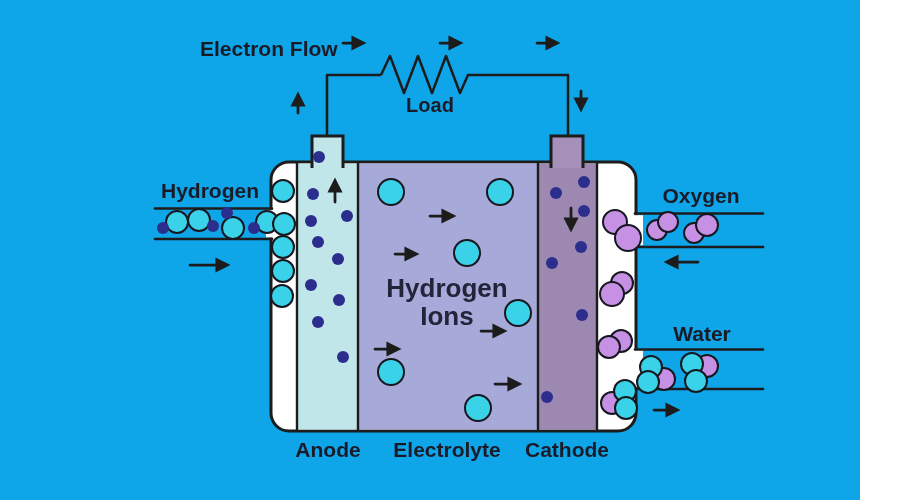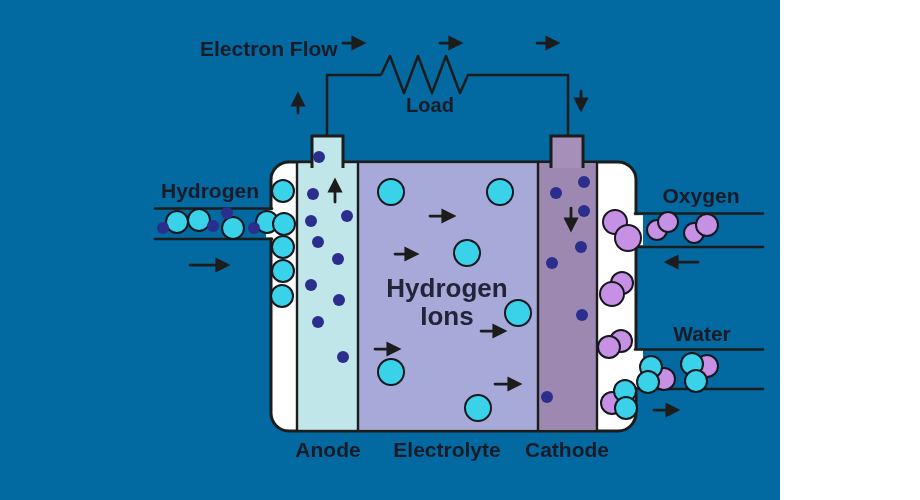--- a/index.html
+++ b/index.html
@@ -1,16 +1,16 @@
 <!DOCTYPE html>
 <html><head>
 <meta charset="utf-8">
 <style>
   html,body{margin:0;padding:0;background:#fff;}
-  .stage{position:relative;width:780px;height:500px;background:#0369a1;overflow:hidden;
+  .stage{position:relative;width:860px;height:500px;background:#0ea5e9;overflow:hidden;
          font-family:"Liberation Sans",sans-serif;}
   svg text{font-family:"Liberation Sans",sans-serif;font-weight:700;fill:#1b1b28;}
   .lbl{font-size:21px;}
   .lbl-sm{font-size:20px;}
   .lbl-big{font-size:26px;fill:#23233a;}
   .wire{fill:none;stroke:#1c1c1c;stroke-width:2.5;stroke-linejoin:round;}
   .pipe{fill:none;stroke:#1c1c1c;stroke-width:2.6;stroke-linecap:round;}
   .arrow{fill:none;stroke:#1c1c1c;stroke-width:2.75;stroke-linecap:round;}
   .sep{stroke:#1c1c1c;stroke-width:2.4;}
 </style>

